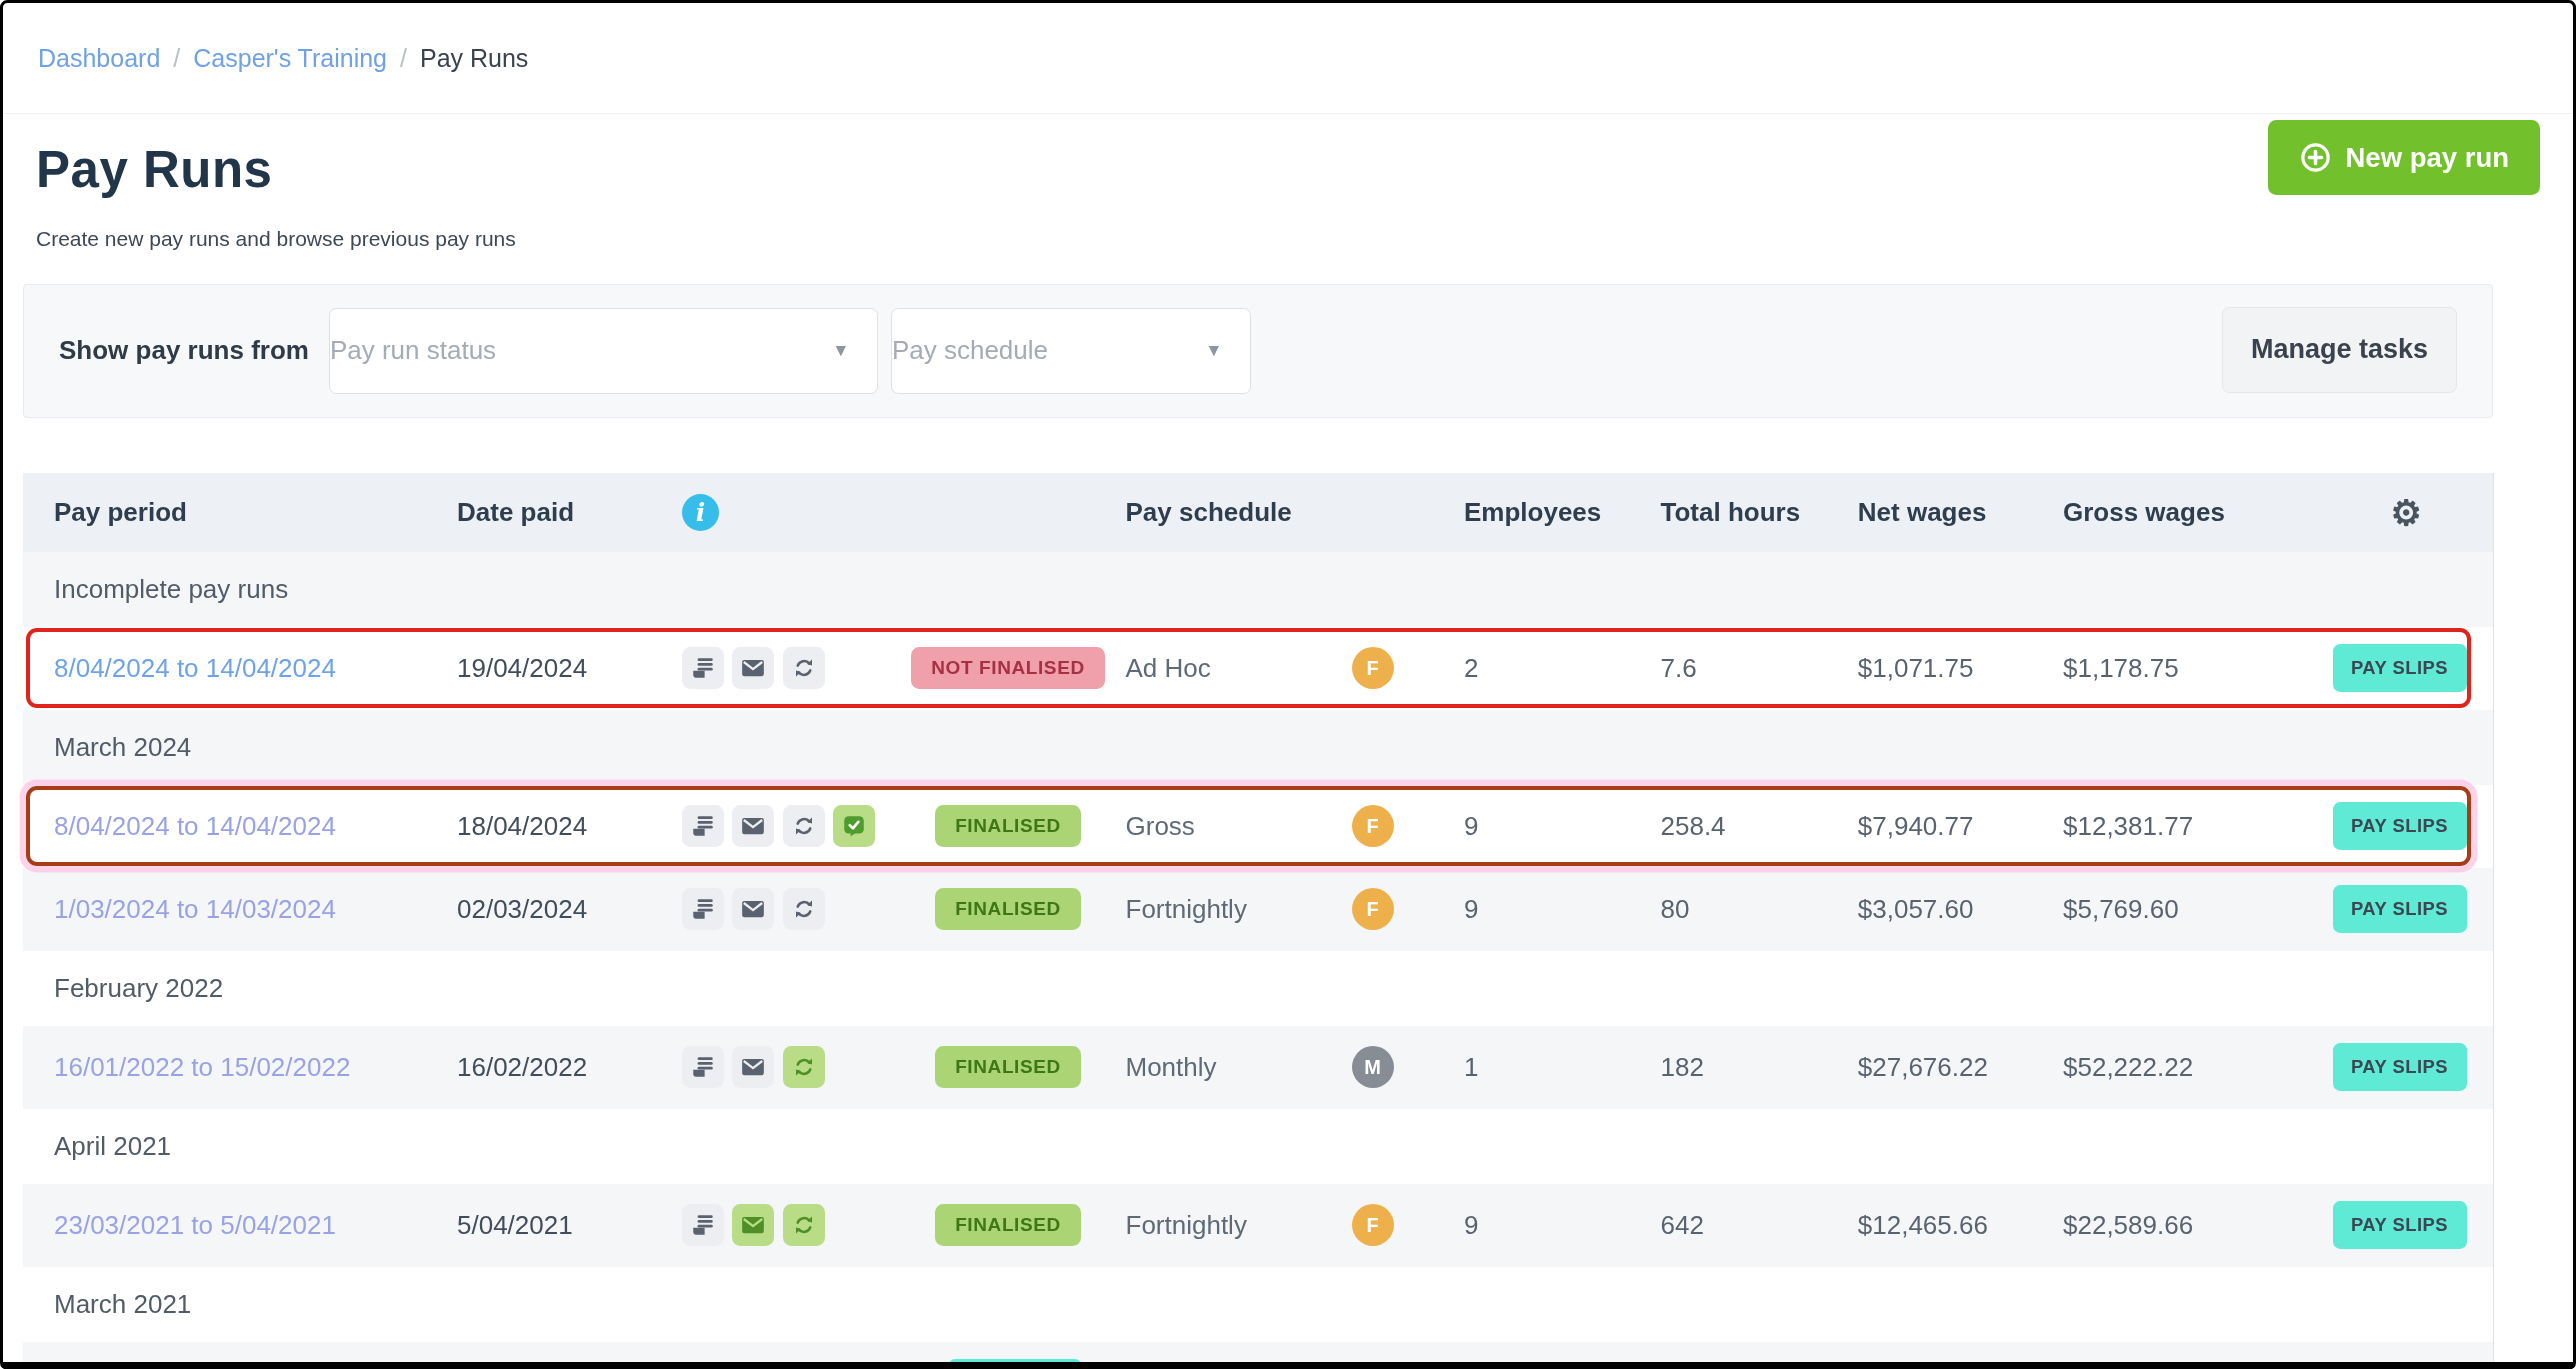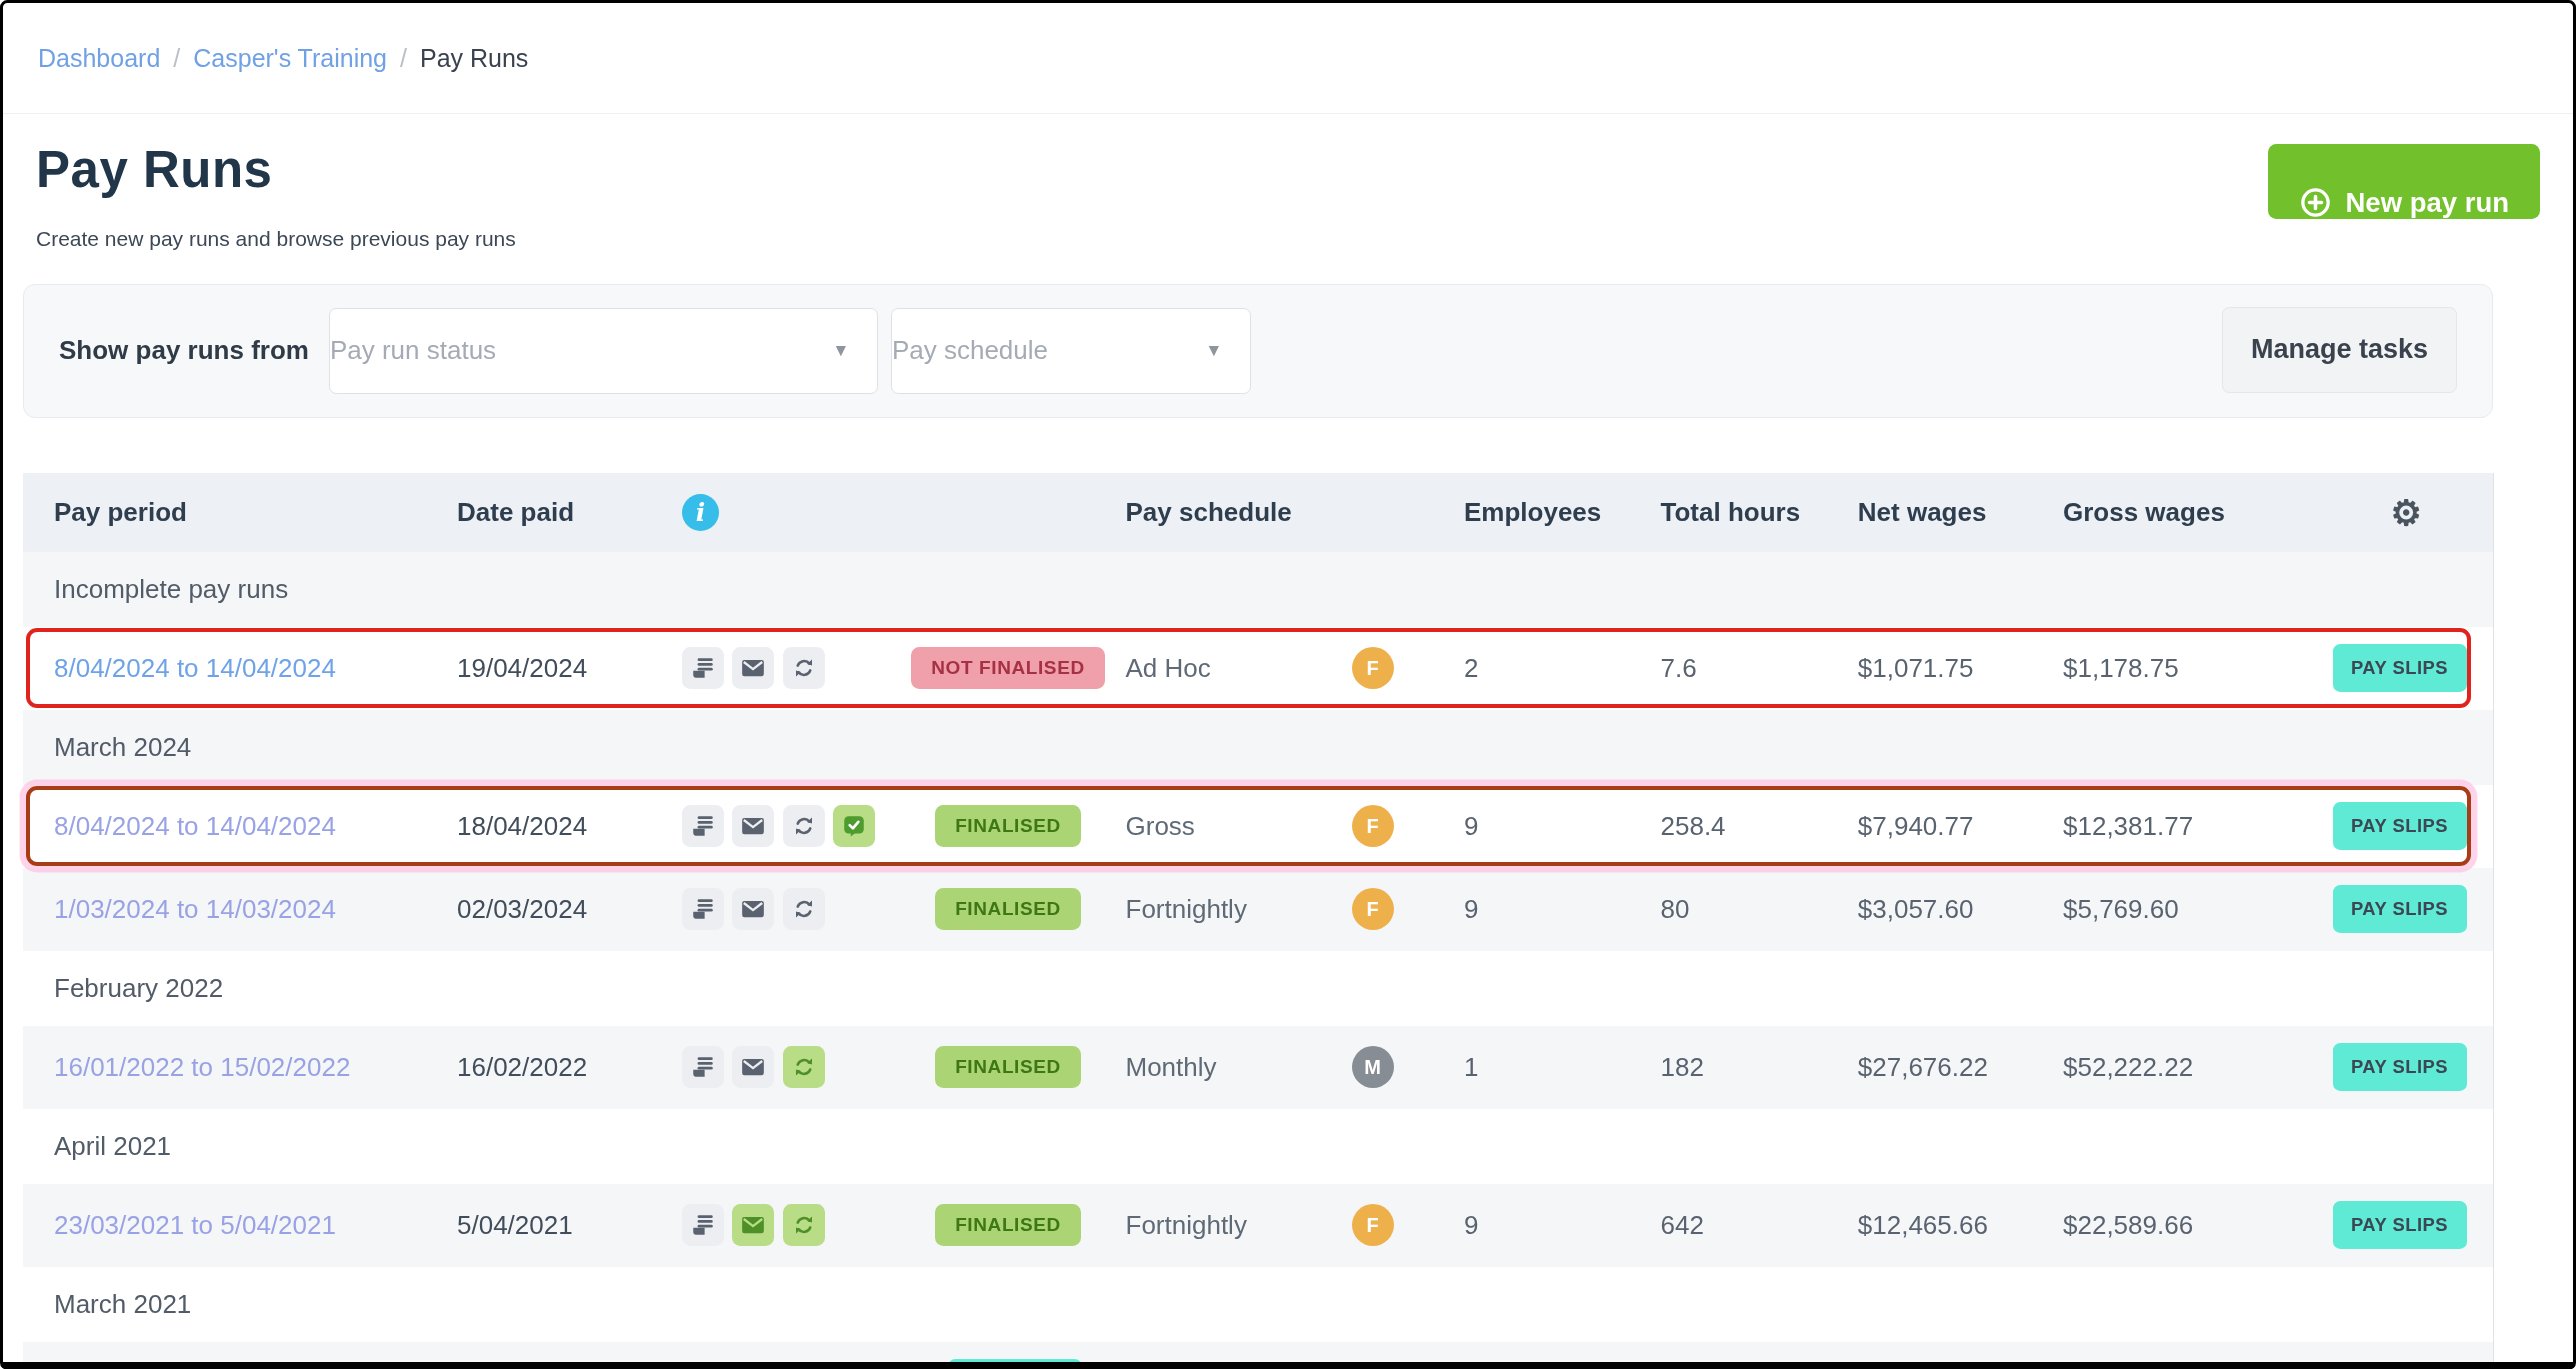--- a/index.html
+++ b/index.html
@@ -13,29 +13,29 @@
   .crumbbar{height:110px;display:flex;align-items:center;padding-left:35px;
     border-bottom:1.8px solid #eef0f3;font-size:25px;}
   .crumbbar .sep{color:#b9c0c8;margin:0 13px;}
   .crumb-link{color:#6fa1e4;text-decoration:none;cursor:pointer;}
   .crumb-current{color:#39424e;}
   
   .pagehead{padding:26px 35px 0 33px;position:relative;}
   .title{font-size:51px;font-weight:bold;color:#22364a;letter-spacing:0.5px;}
   .subtitle{font-size:21px;color:#3c4856;margin-top:27.5px;}
   .btn-new{
-    position:absolute;top:30px;right:33px;height:75px;padding:0 31px;
-    background:#72c02c;border:none;border-radius:8.3px;display:flex;align-items:flex-end;gap:13px;
+    position:absolute;top:6px;right:33px;height:75px;padding:0 31px;
+    background:#72c02c;border:none;border-radius:8.3px;display:flex;align-items:center;gap:13px;
     color:#fff;font-size:27.5px;font-weight:600;cursor:pointer;font-family:inherit;
   }
   .btn-new svg{width:33px;height:33px;}
   
   .filterpanel{
     margin:33px 0 0 20px;width:2470px;height:134px;box-sizing:border-box;
-    background:#f7f8fa;border:1.8px solid #e7eaee;border-radius:12px;
+    background:#f7f8fa;border:1.8px solid #e7eaee;border-radius:4px;
     display:flex;align-items:center;position:relative;
   }
   .filterlabel{font-size:26px;font-weight:bold;color:#2f3b47;margin-left:35px;}
   .dd{
     background:#fff;border:1.8px solid #dde1e6;border-radius:7.3px;height:86px;box-sizing:border-box;
     display:flex;align-items:center;justify-content:space-between;cursor:pointer;
   }
   .dd-status{width:549px;margin-left:20px;}
   .dd-schedule{width:360px;margin-left:13px;}
   .dd .ph{color:#a4abb4;font-size:26px;}

